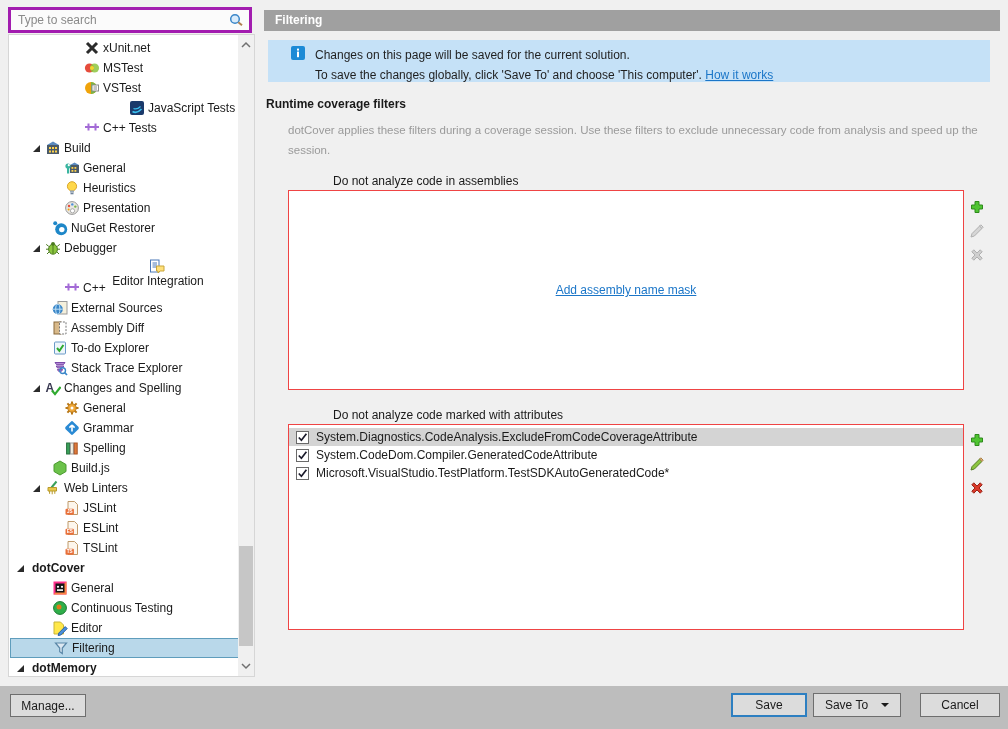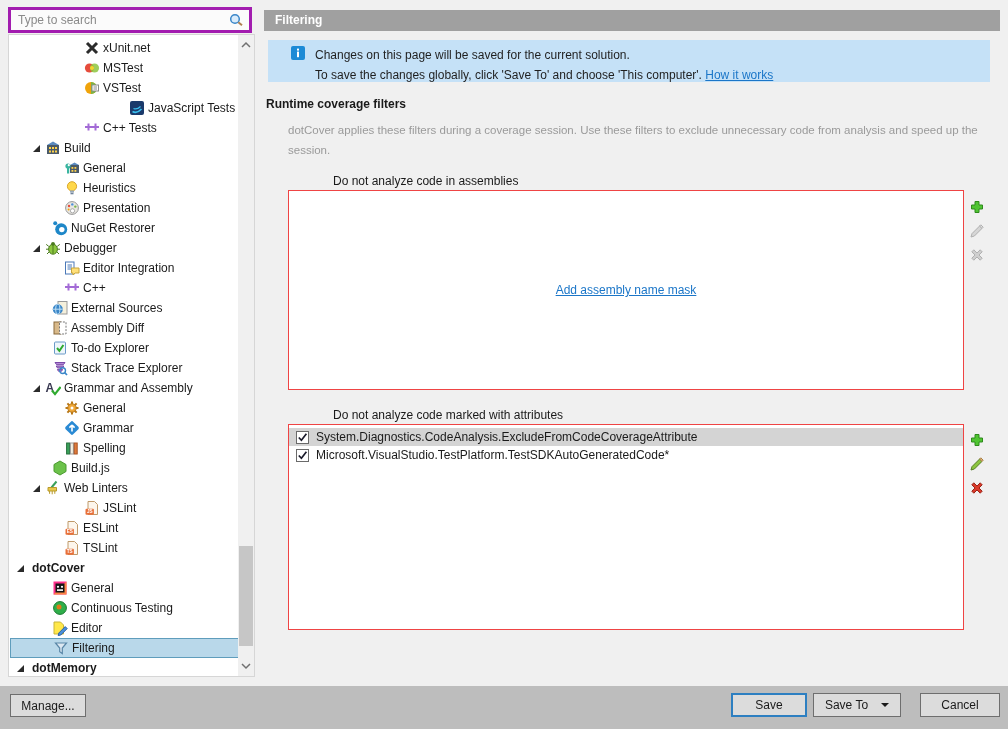--- a/index.html
+++ b/index.html
@@ -197,21 +197,21 @@
                 <line x1="12.2" y1="6.4" x2="14.8" y2="4.4"></line>
                 <line x1="3.6" y1="9.2" x2="1" y2="9.2"></line>
                 <line x1="12.4" y1="9.2" x2="15" y2="9.2"></line>
                 <line x1="4" y1="12" x2="2" y2="14"></line>
                 <line x1="12" y1="12" x2="14" y2="14"></line>
                 <line x1="8" y1="5" x2="8" y2="13.5"></line>
               </g>
             </svg></span>
           <span class="lbl">Debugger</span>
         </div>
-        <div class="tree-row" style="top: 223px; padding-left: 54px;">
+        <div class="tree-row" style="top: 223px; padding-left: 54px; flex-direction: column;">
           <span class="ticon"><svg width="16" height="16" viewBox="0 0 16 16">
               <rect x="1.5" y="2" width="8.5" height="12" fill="#fff" stroke="#4a78b8"></rect>
               <g stroke="#4a78b8">
                 <line x1="3.5" y1="5" x2="8" y2="5"></line>
                 <line x1="3.5" y1="7" x2="8" y2="7"></line>
                 <line x1="3.5" y1="9" x2="8" y2="9"></line>
               </g>
               <path d="M7.5 8 h7.5 v5 h-4 l-2 2 v-2 h-1.5 z" fill="#ffe07a" stroke="#c8a53a"></path>
             </svg></span>
           <span class="lbl">Editor Integration</span>
@@ -263,21 +263,21 @@
           <span class="lbl">Stack Trace Explorer</span>
         </div>
         <div class="tree-row" style="top: 343px; padding-left: 20px;">
           <span class="expander"><svg width="12" height="12" viewBox="0 0 12 12">
               <path d="M10 3 V10 H3 Z" fill="#2b2b2b"></path>
             </svg></span>
           <span class="ticon"><svg width="16" height="16" viewBox="0 0 16 16">
               <text x="0.5" y="11.8" font-size="12" font-weight="bold" fill="#3a3a52" font-family="sans-serif">A</text>
               <path d="M7 10.5 l3 3.6 L15.6 7" stroke="#2faa2f" stroke-width="2.2" fill="none"></path>
             </svg></span>
-          <span class="lbl">Grammar and Assembly</span>
+          <span class="lbl">Changes and Spelling</span>
         </div>
         <div class="tree-row" style="top: 363px; padding-left: 54px;">
           <span class="ticon"><svg width="16" height="16" viewBox="0 0 16 16">
               <g stroke="#b87818" stroke-width="2">
                 <line x1="8" y1="1.5" x2="8" y2="4"></line>
                 <line x1="8" y1="12" x2="8" y2="14.5"></line>
                 <line x1="1.5" y1="8" x2="4" y2="8"></line>
                 <line x1="12" y1="8" x2="14.5" y2="8"></line>
                 <line x1="3.4" y1="3.4" x2="5.2" y2="5.2"></line>
                 <line x1="10.8" y1="10.8" x2="12.6" y2="12.6"></line>
@@ -318,21 +318,21 @@
               <line x1="11.5" y1="1.5" x2="6.5" y2="7.5" stroke="#3aa05a" stroke-width="2"></line>
               <path d="M3 7.5 h8.5 v3.5 h-8.5z" fill="#e8c84a" stroke="#b89a2a"></path>
               <g stroke="#b89a2a">
                 <line x1="4.6" y1="11" x2="4.6" y2="13.8"></line>
                 <line x1="7.2" y1="11" x2="7.2" y2="14.3"></line>
                 <line x1="9.8" y1="11" x2="9.8" y2="13.8"></line>
               </g>
             </svg></span>
           <span class="lbl">Web Linters</span>
         </div>
-        <div class="tree-row" style="top: 463px; padding-left: 74px;">
+        <div class="tree-row" style="top: 463px; padding-left: 54px;">
           <span class="ticon"><svg width="16" height="16" viewBox="0 0 16 16">
               <path d="M4 1.5 h6.5 l3 3 V14.5 h-9.5z" fill="#fdf6ec" stroke="#c09a6a"></path>
               <rect x="1.5" y="8.8" width="8.4" height="6" rx="1" fill="#e8703a"></rect>
               <text x="5.7" y="13.4" font-size="4.6" font-weight="bold" fill="#fff" text-anchor="middle" font-family="sans-serif">JS</text>
             </svg></span>
           <span class="lbl">JSLint</span>
         </div>
         <div class="tree-row" style="top: 483px; padding-left: 54px;">
           <span class="ticon"><svg width="16" height="16" viewBox="0 0 16 16">
               <path d="M4 1.5 h6.5 l3 3 V14.5 h-9.5z" fill="#fdf6ec" stroke="#c09a6a"></path>
@@ -448,20 +448,28 @@
           </svg>
         </span>
         <span class="attr-label">System.Diagnostics.CodeAnalysis.ExcludeFromCodeCoverageAttribute</span>
       </div>
       <div class="attr-row">
         <span class="checkbox">
           <svg width="11" height="11" viewBox="0 0 11 11">
             <path d="M1.8 5.5 l2.6 2.8 L9.4 1.8" stroke="#1a1a2a" stroke-width="1.7" fill="none"></path>
           </svg>
         </span>
+        <span class="attr-label">System.CodeDom.Compiler.GeneratedCodeAttribute</span>
+      </div>
+      <div class="attr-row">
+        <span class="checkbox">
+          <svg width="11" height="11" viewBox="0 0 11 11">
+            <path d="M1.8 5.5 l2.6 2.8 L9.4 1.8" stroke="#1a1a2a" stroke-width="1.7" fill="none"></path>
+          </svg>
+        </span>
         <span class="attr-label">Microsoft.VisualStudio.TestPlatform.TestSDKAutoGeneratedCode*</span>
       </div>
     </div>
   <div class="iconcol col2">
     <span class="action"><svg width="16" height="16" viewBox="0 0 16 16">
           <path d="M6 2.5 h4 v3.5 h3.5 v4 H10 v3.5 H6 V10 H2.5 V6 H6 Z" fill="#4fc432" stroke="#2f8a1c"></path>
         </svg></span>
     <span class="action"><svg width="16" height="16" viewBox="0 0 16 16">
           <path d="M2 14 l1-3.4 7.6-7.6 2.4 2.4 -7.6 7.6z" fill="#8cc63f" stroke="#597f27"></path>
           <path d="M10.6 3 l2.4 2.4 1.2-1.2 -2.4-2.4z" fill="#e8b87a" stroke="#a8804a"></path>

